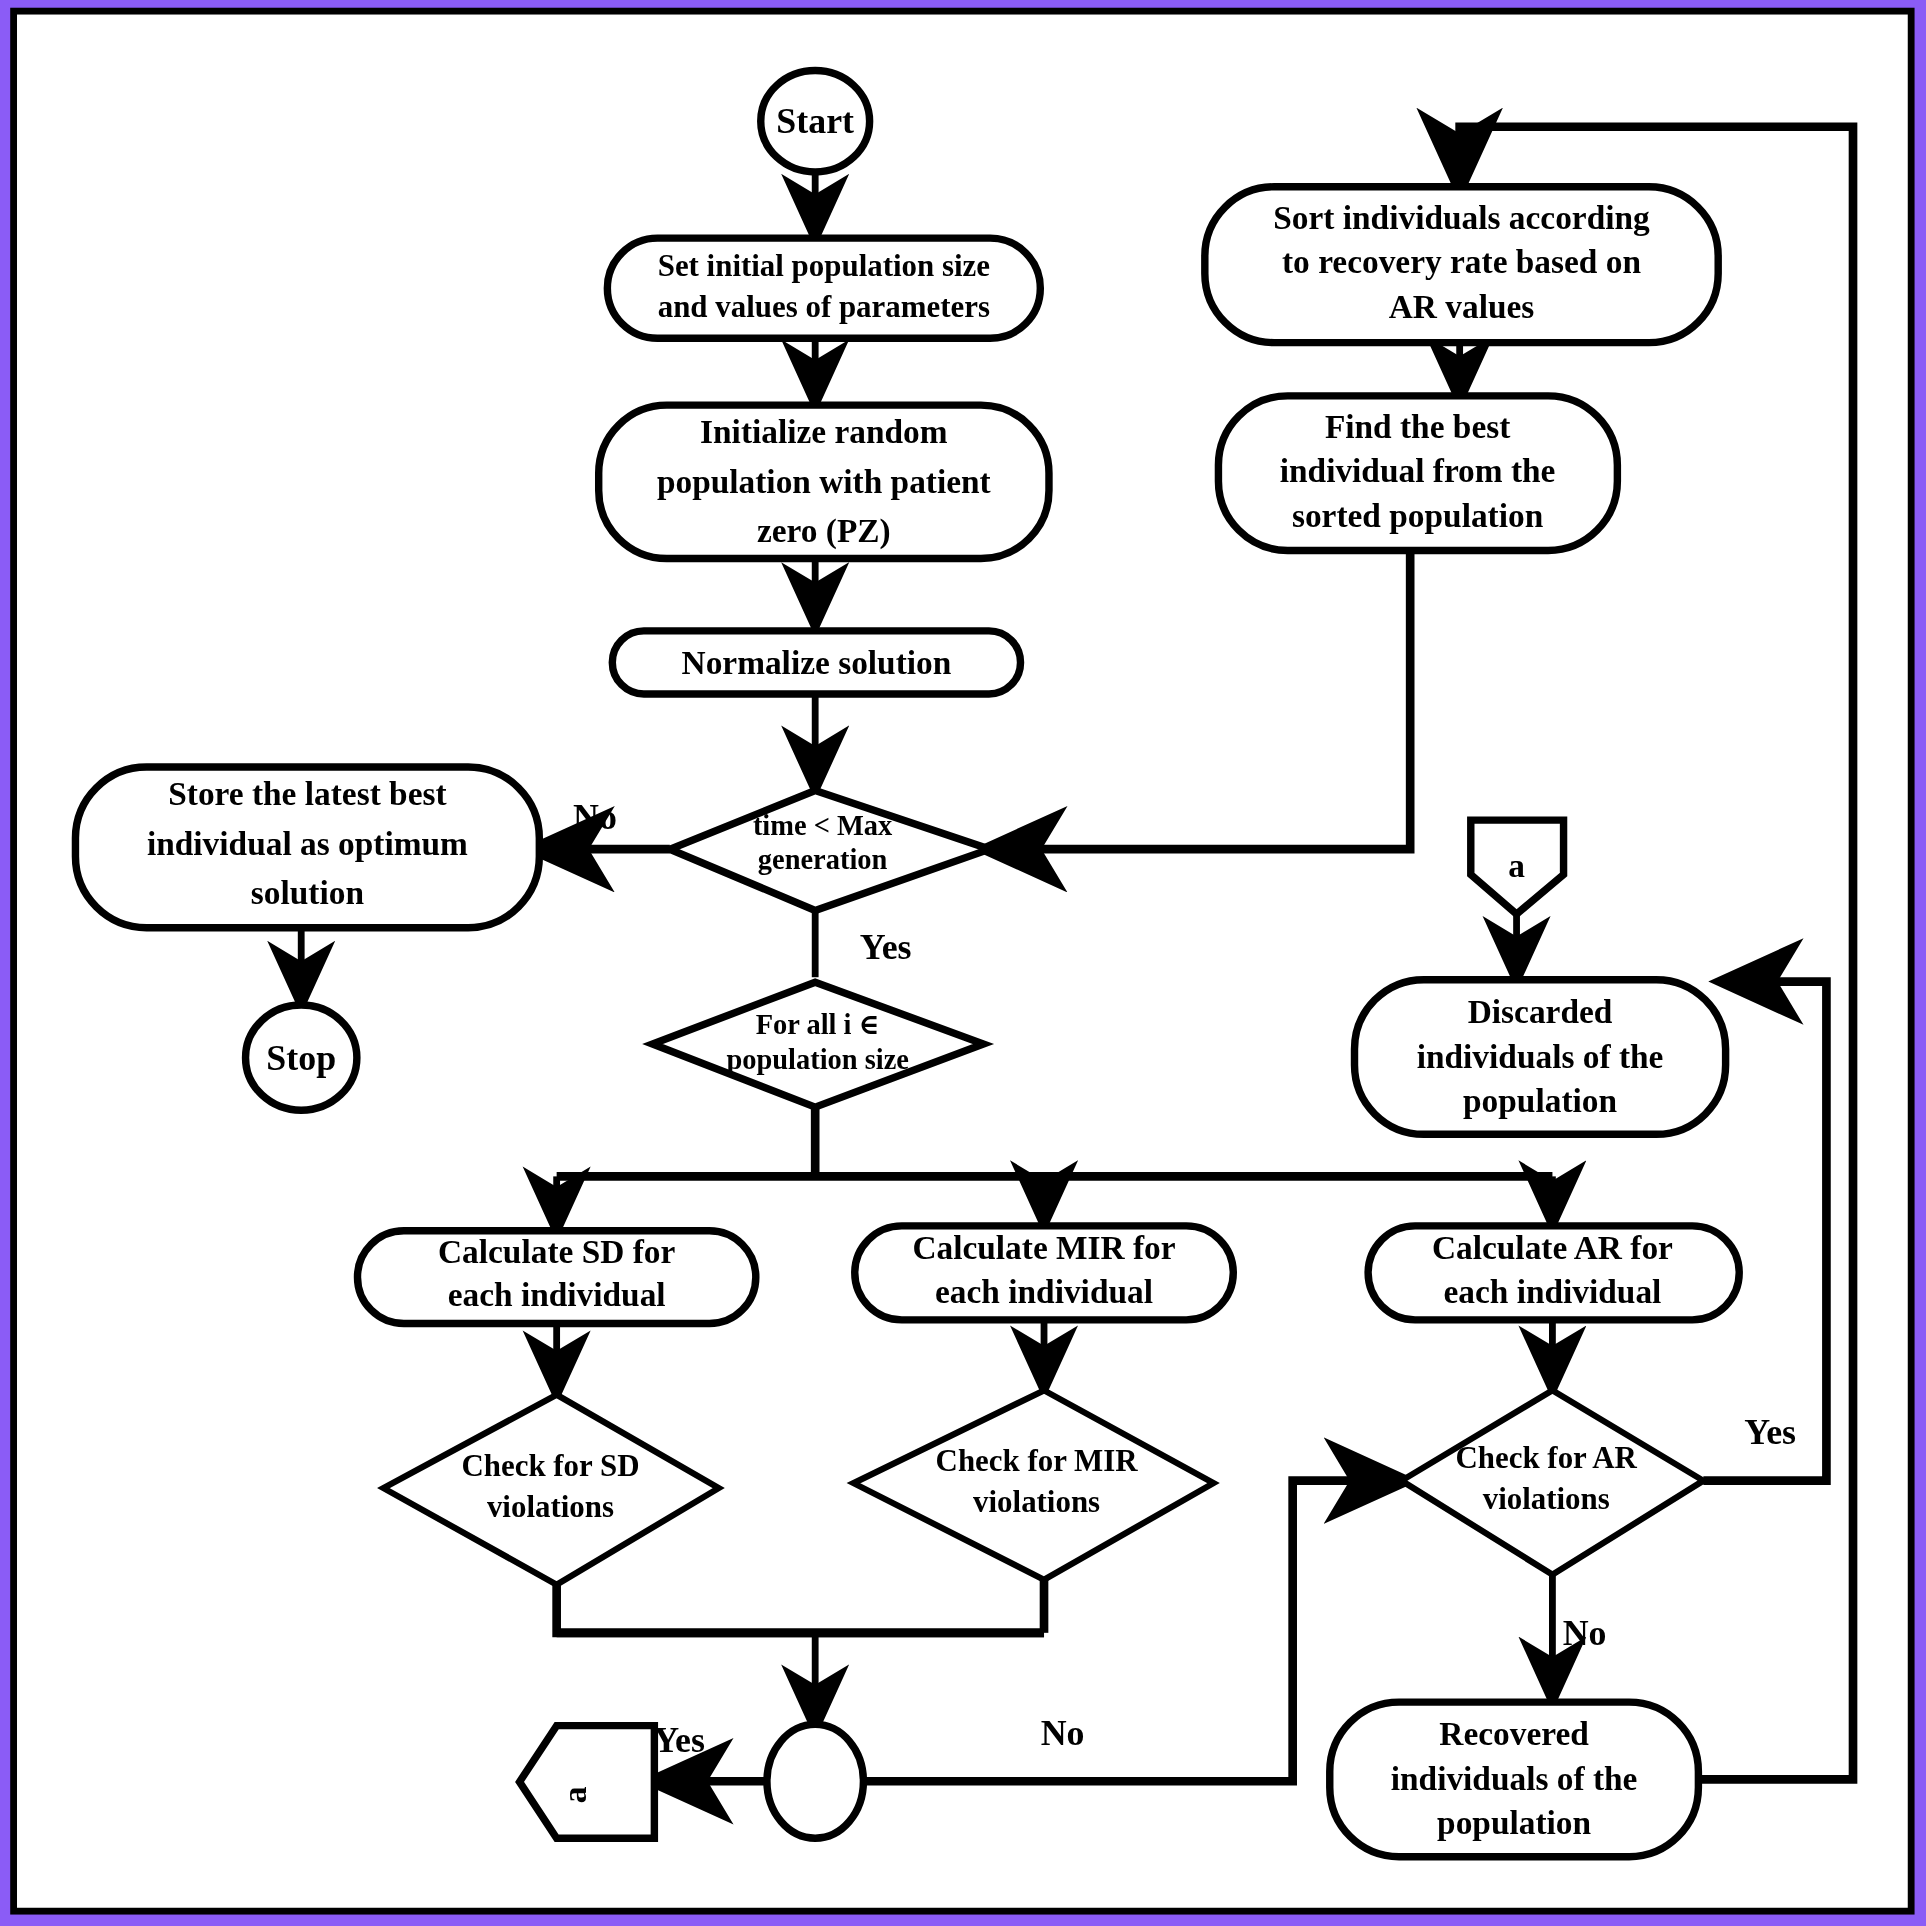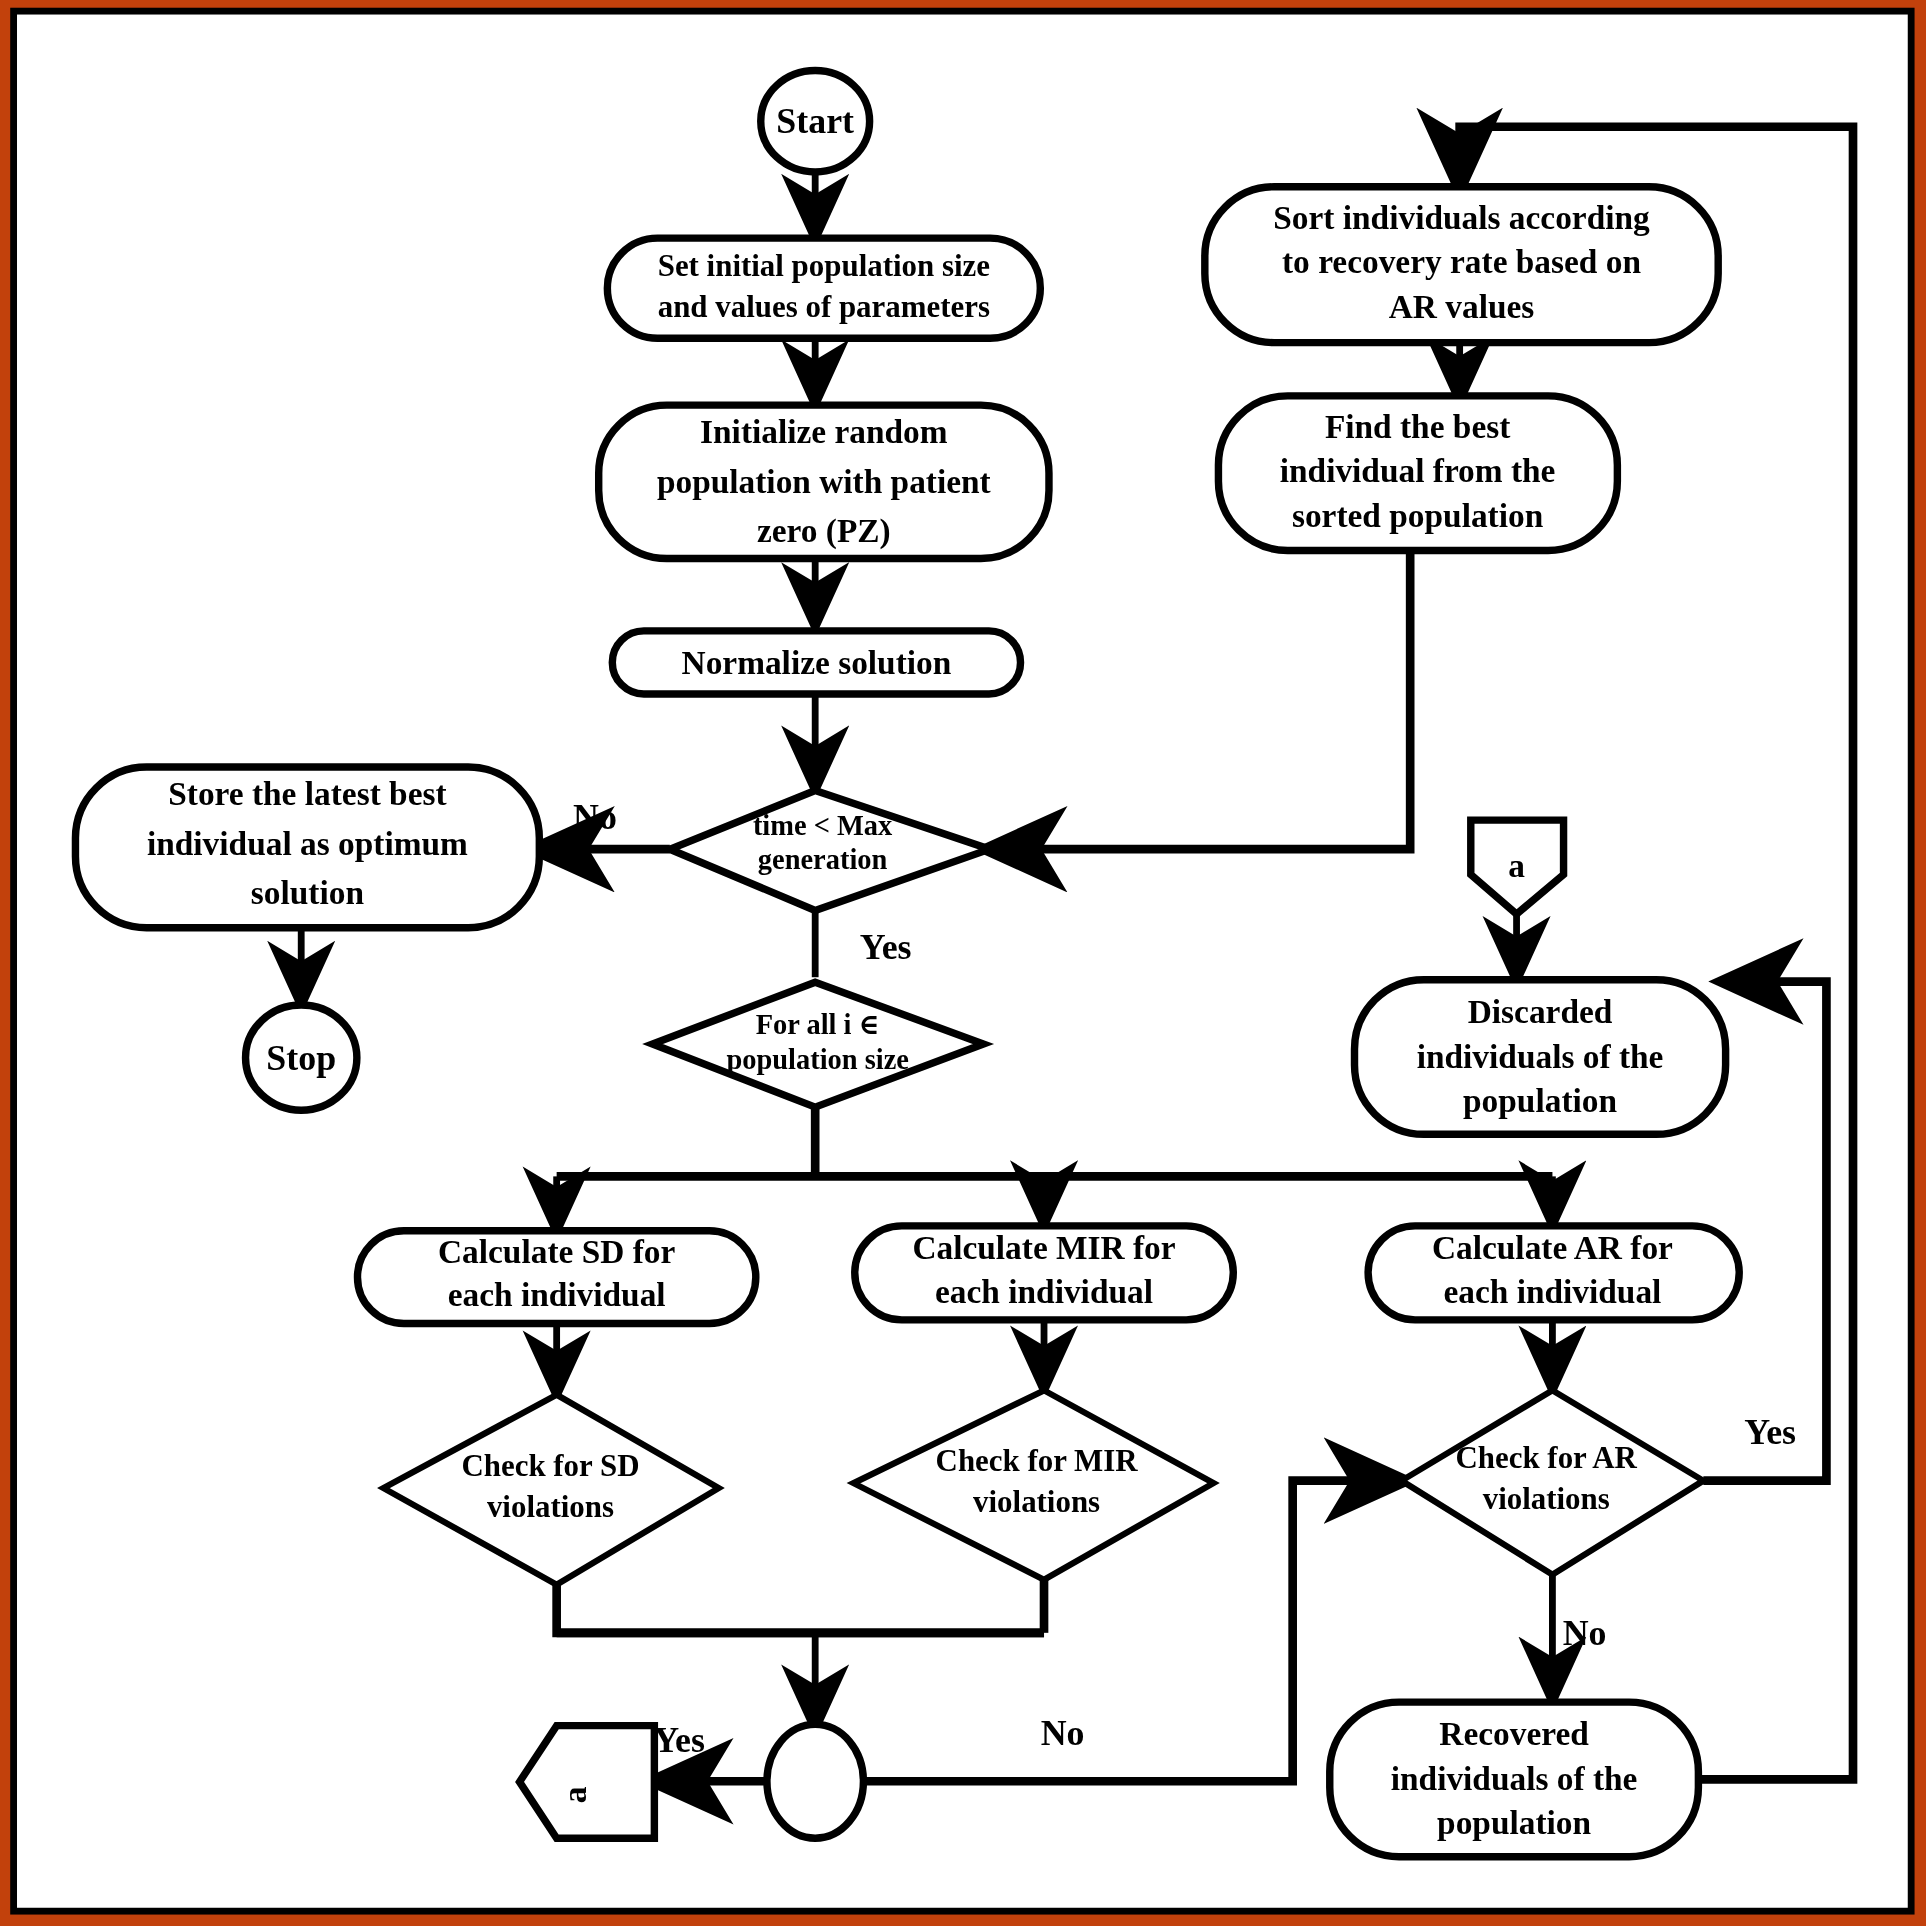--- a/index.html
+++ b/index.html
@@ -1,18 +1,18 @@
 <!DOCTYPE html>
 <html style="font-size:10px"><head>
 <meta charset="utf-8">
 <style>
   html,body{margin:0;padding:0;background:#ffffff;}
   body{width:1926px;height:1926px;overflow:hidden;
        font-family:"Liberation Serif","DejaVu Serif",serif;}
-  #canvas{position:relative;width:1926px;height:1926px;background:#c2410c;}
+  #canvas{position:relative;width:1926px;height:1926px;background:#8b5cf6;}
   svg{position:absolute;left:0;top:0;width:1926px;height:1926px;}
   .shape{fill:#ffffff;stroke:#000000;stroke-width:12;}
   .shape-thin{fill:#ffffff;stroke:#000000;stroke-width:10;}
   .edge{fill:none;stroke:#000000;stroke-width:11;}
   .edge-thick{fill:none;stroke:#000000;stroke-width:14;}
   .nodetext{font-family:"Liberation Serif","DejaVu Serif",serif;
             font-weight:bold;text-anchor:middle;fill:#000;}
   .t54{font-size:54px;}
   .t50{font-size:50px;}
   .t46{font-size:46px;}

